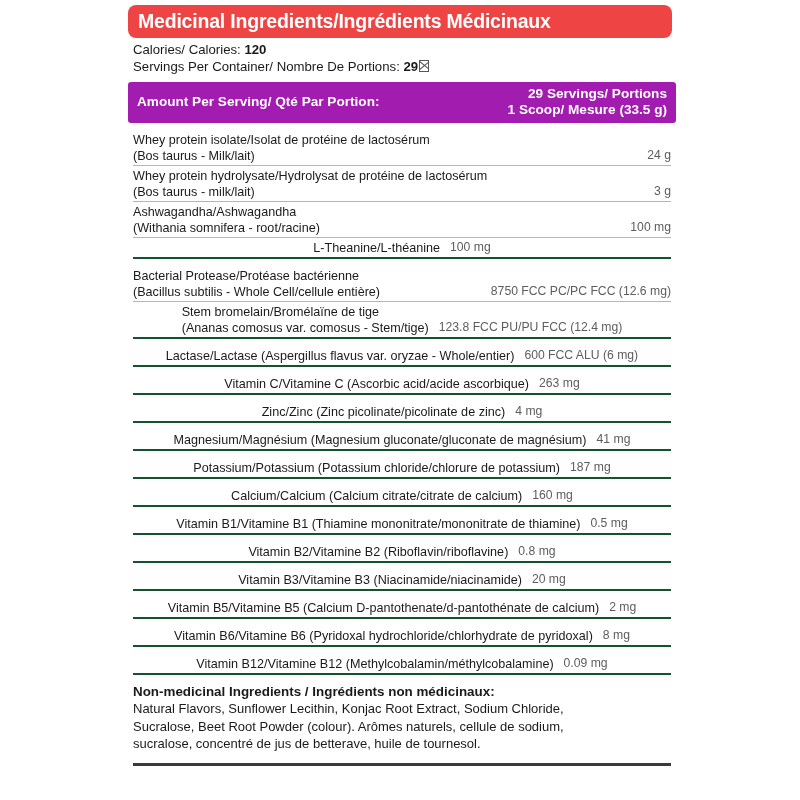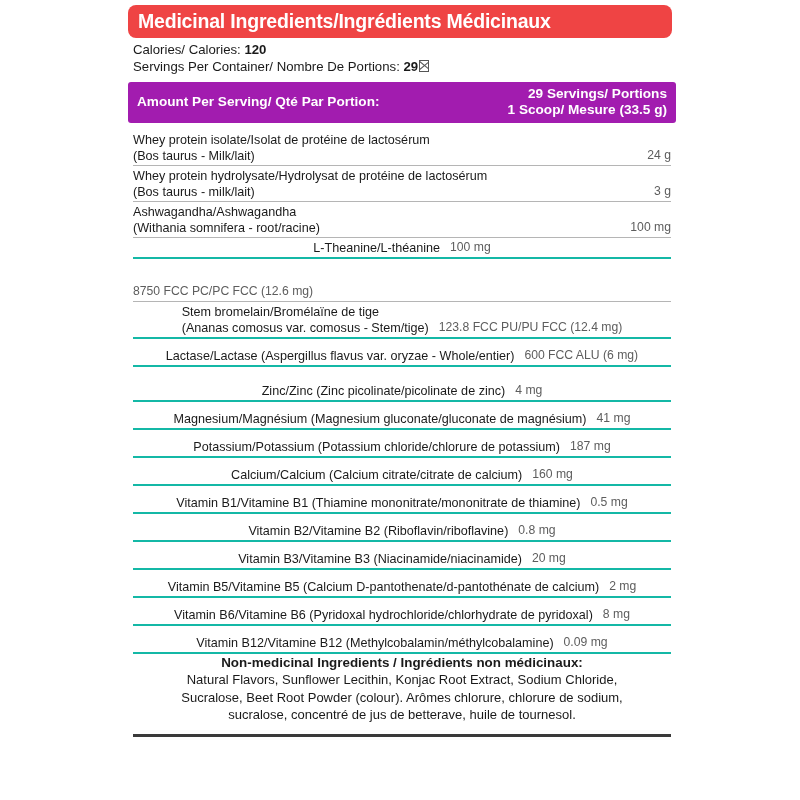--- a/index.html
+++ b/index.html
@@ -96,21 +96,21 @@
     line-height: 16px;
     white-space: nowrap;
   }
 
   
   .ing-table {
     margin-top: 7px;
     padding: 0 5px;
   }
   .group {
-    border-bottom: 2px solid #14b8a6;
+    border-bottom: 2px solid #14532d;
   }
   .group.first { }
   .row {
     display: flex;
     align-items: flex-end;
     justify-content: space-between;
     border-bottom: 1px solid #b5b5b5;
     padding: 1px 0 1px 0;
     min-height: 17px;
   }
@@ -131,23 +131,22 @@
     color: #5d5d5d;
     white-space: nowrap;
     text-align: right;
     padding-bottom: 1px;
   }
   .row.two-line { min-height: 33px; }
   .group-gap { height: 7px; }
 
   
   .nonmed {
-    margin-top: 0;
+    margin-top: 8px;
     padding: 0 5px;
-    text-align: center;
   }
   .nonmed-title {
     font-size: 13.4px;
     font-weight: bold;
     line-height: 17px;
   }
   .nonmed-body {
     font-size: 13px;
     line-height: 17.5px;
   }
@@ -199,35 +198,42 @@
           <div class="amount">100 mg</div>
         </div>
         <div class="row last-in-group">
           <div class="names">L-Theanine/L-théanine</div>
           <div class="amount">100 mg</div>
         </div>
       </div>
       <div class="group-gap"></div>
       <div class="group">
         <div class="row two-line">
+          <div class="names">Bacterial Protease/Protéase bactérienne<span class="l2">(Bacillus subtilis - Whole Cell/cellule entière)</span></div>
           <div class="amount">8750 FCC PC/PC FCC (12.6 mg)</div>
         </div>
         <div class="row two-line last-in-group">
           <div class="names">Stem bromelain/Bromélaïne de tige<span class="l2">(Ananas comosus var. comosus - Stem/tige)</span></div>
           <div class="amount">123.8 FCC PU/PU FCC (12.4 mg)</div>
         </div>
       </div>
       <div class="group-gap"></div>
       <div class="group">
         <div class="row last-in-group">
           <div class="names">Lactase/Lactase (Aspergillus flavus var. oryzae - Whole/entier)</div>
           <div class="amount">600 FCC ALU (6 mg)</div>
         </div>
       </div>
       <div class="group-gap"></div>
+      <div class="group">
+        <div class="row last-in-group">
+          <div class="names">Vitamin C/Vitamine C (Ascorbic acid/acide ascorbique)</div>
+          <div class="amount">263 mg</div>
+        </div>
+      </div>
       <div class="group-gap"></div>
       <div class="group">
         <div class="row last-in-group">
           <div class="names">Zinc/Zinc (Zinc picolinate/picolinate de zinc)</div>
           <div class="amount">4 mg</div>
         </div>
       </div>
       <div class="group-gap"></div>
       <div class="group">
         <div class="row last-in-group">
@@ -289,18 +295,18 @@
         <div class="row last-in-group">
           <div class="names">Vitamin B12/Vitamine B12 (Methylcobalamin/méthylcobalamine)</div>
           <div class="amount">0.09 mg</div>
         </div>
       </div>
     </div>
 
   <div class="nonmed">
     <div class="nonmed-title">Non-medicinal Ingredients / Ingrédients non médicinaux:</div>
     <div class="nonmed-body">Natural Flavors, Sunflower Lecithin, Konjac Root Extract, Sodium Chloride,</div>
-    <div class="nonmed-body">Sucralose, Beet Root Powder (colour). Arômes chlorure, chlorure de sodium,</div>
+    <div class="nonmed-body">Sucralose, Beet Root Powder (colour). Arômes naturels, cellule de sodium,</div>
     <div class="nonmed-body">sucralose, concentré de jus de betterave, huile de tournesol.</div>
   </div>
 
   <div class="bottom-rule"></div>
 </div>
 
 </body></html>

